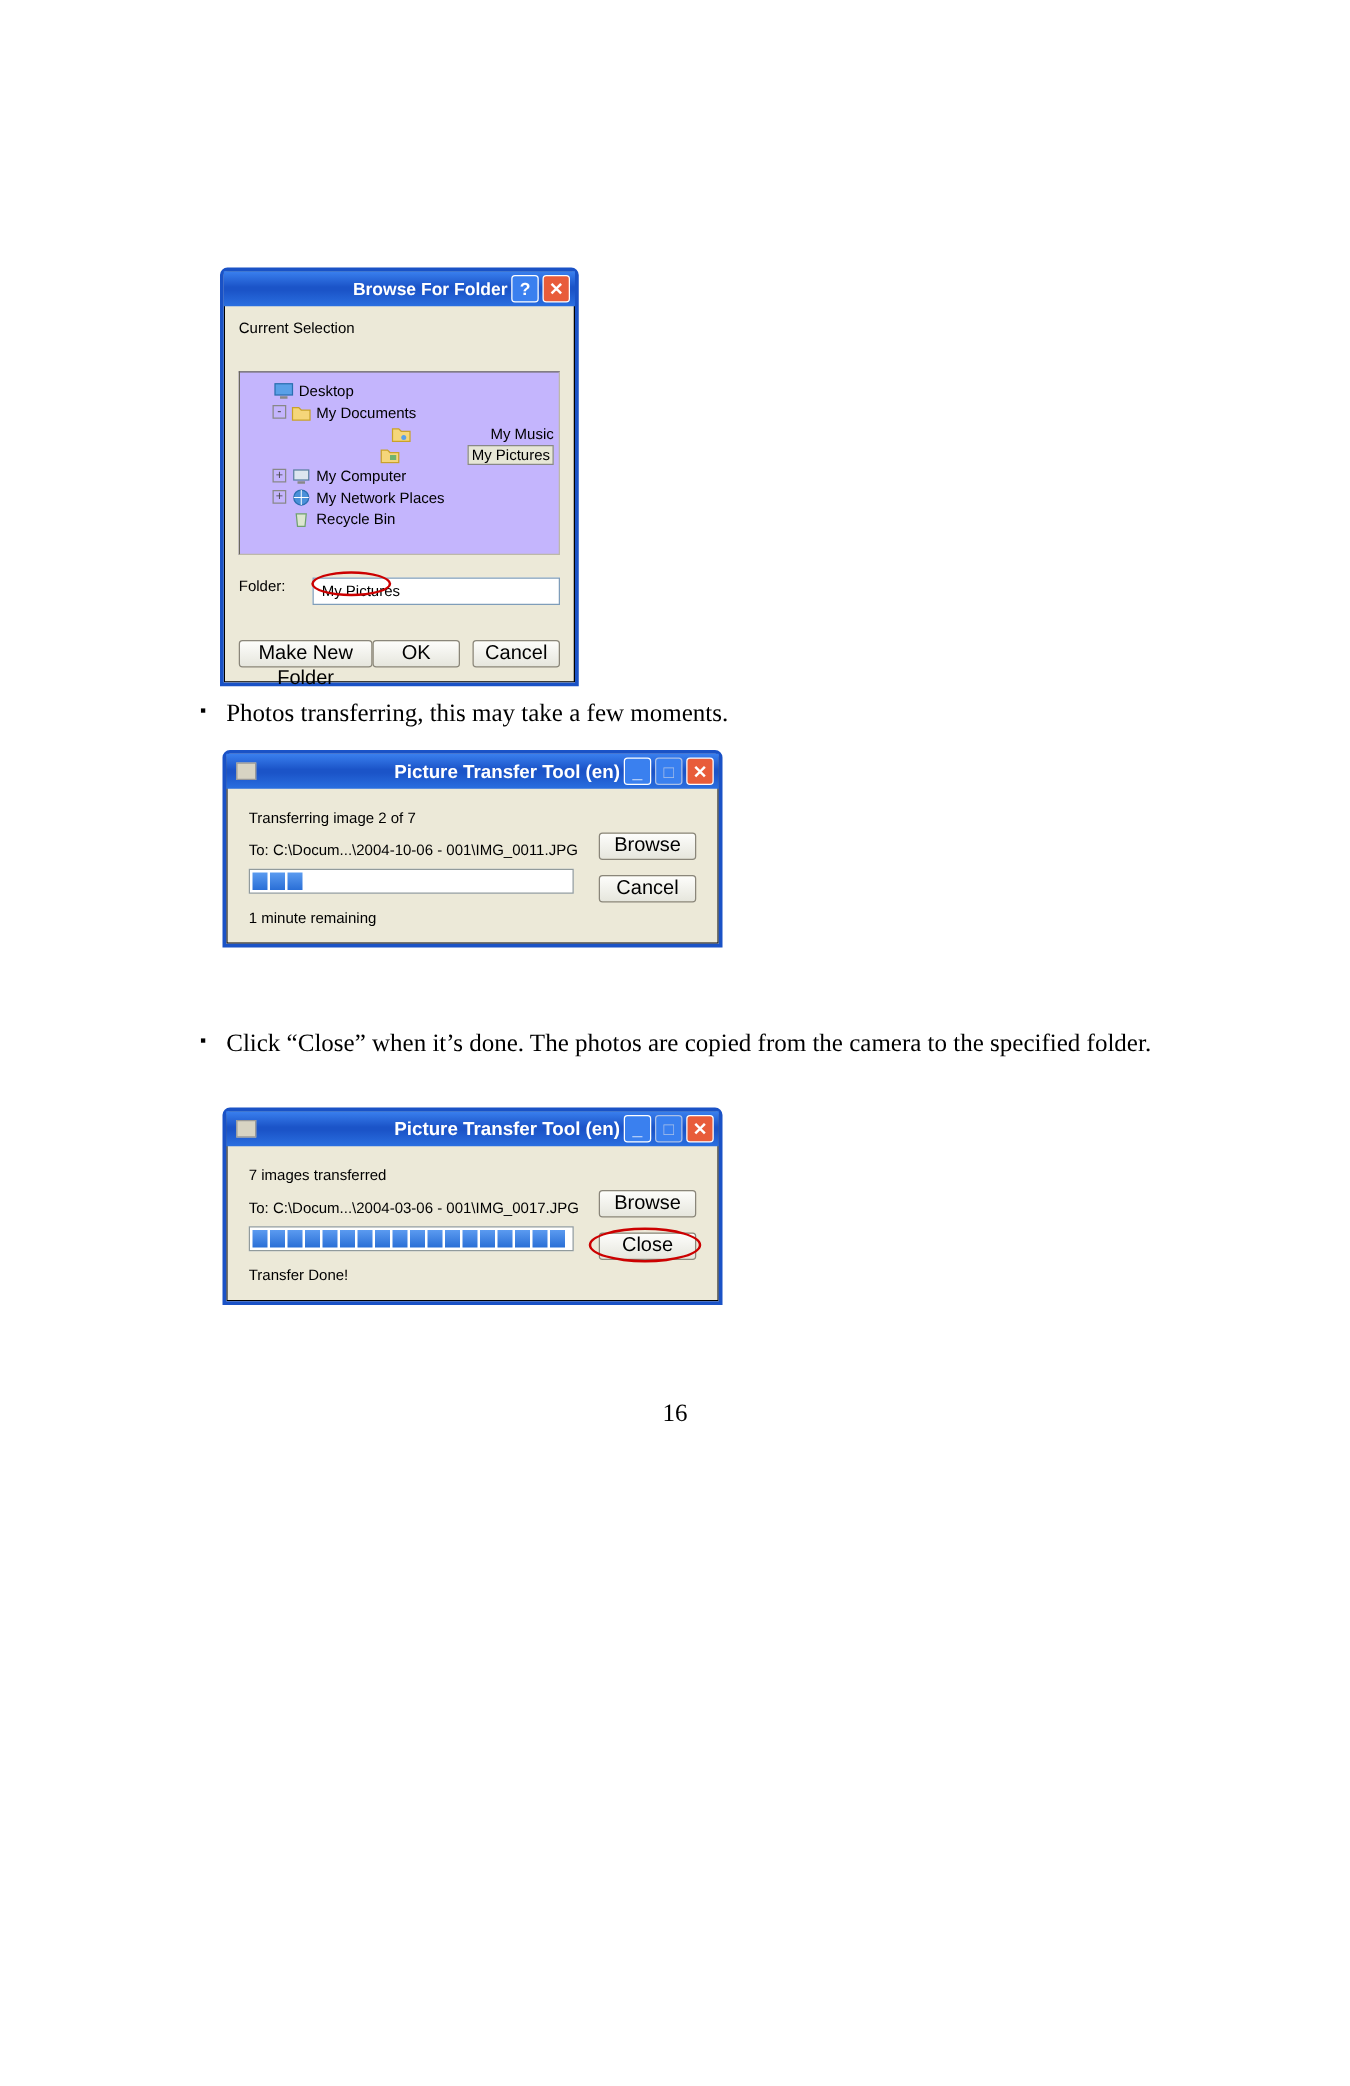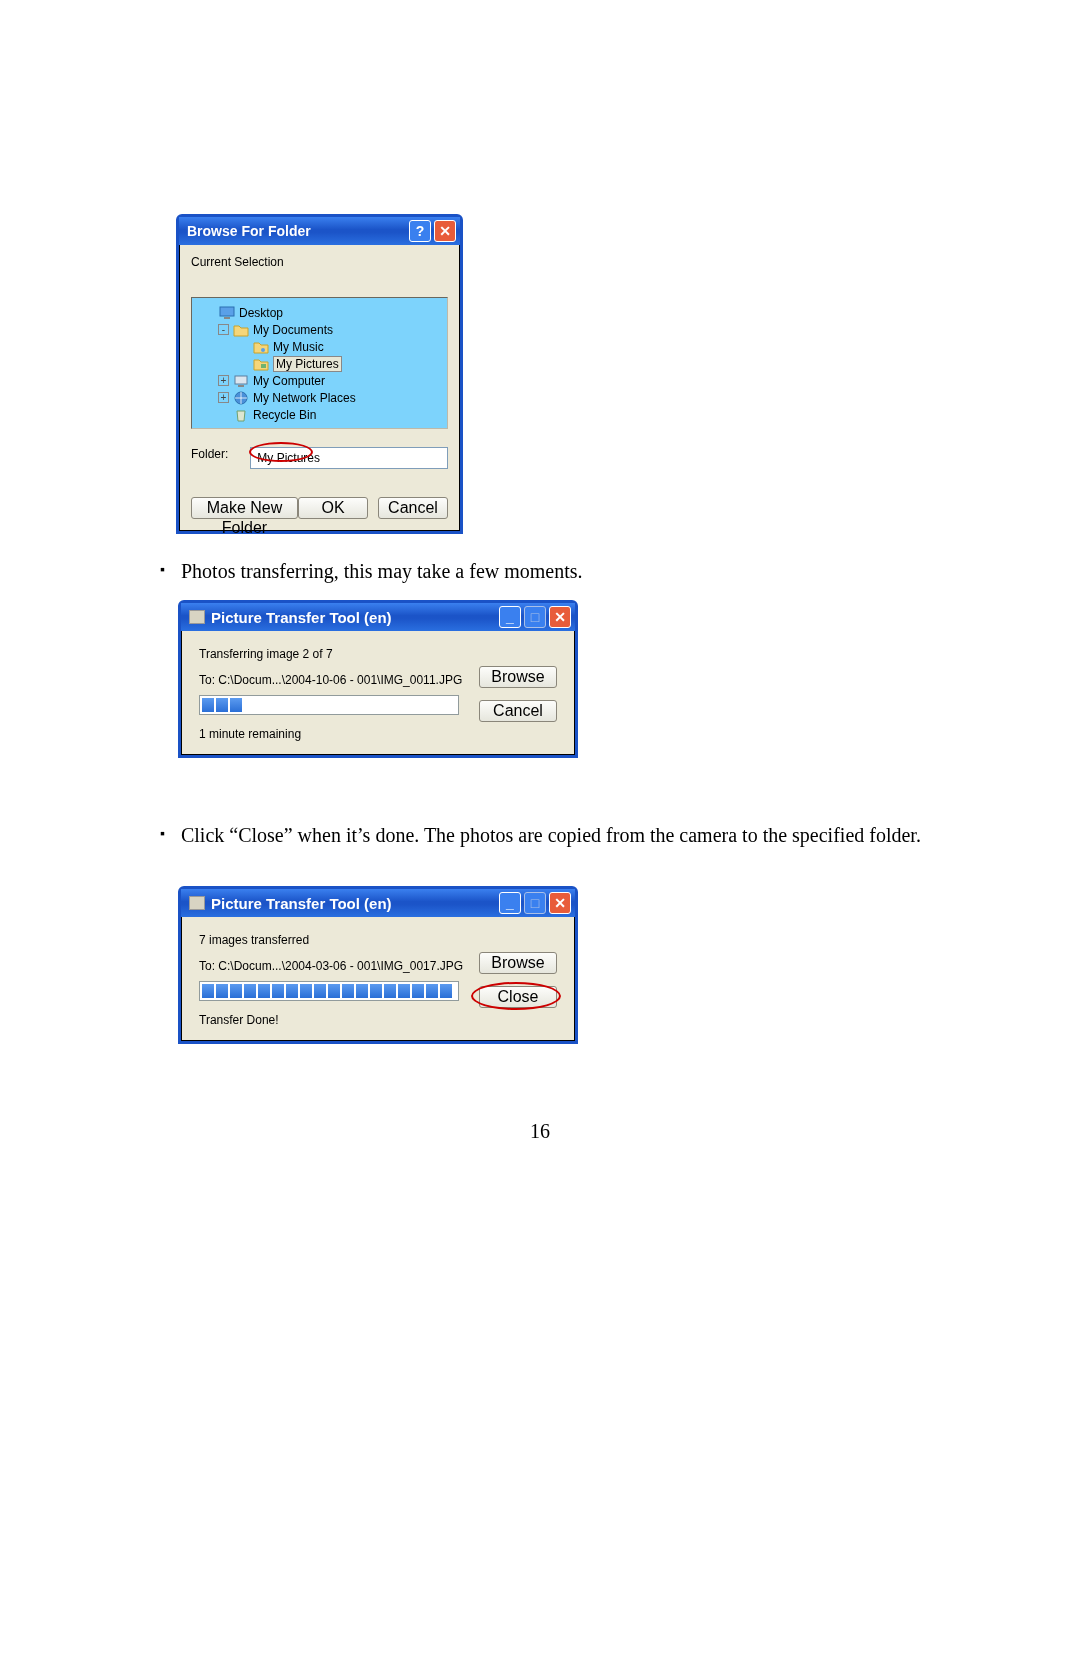--- a/index.html
+++ b/index.html
@@ -26,20 +26,21 @@
   }
   .xp-titlebar {
     height: 28px;
     background: linear-gradient(to bottom, #3a80ef 0%, #1b54c8 45%, #1b54c8 55%, #2a6fe0 100%);
     display: flex;
     align-items: center;
     padding: 0 4px 0 8px;
     color: #fff;
     font-weight: bold;
     font-size: 14px;
+    text-align: right;
   }
   .xp-titlebar .title-text { flex: 1; }
   .title-btn {
     width: 22px; height: 22px;
     margin-left: 3px;
     border: 1px solid #fff;
     border-radius: 3px;
     display: flex; align-items: center; justify-content: center;
     font-weight: bold;
     font-size: 14px;
@@ -68,22 +69,22 @@
     height: 22px;
     padding: 2px 6px;
     font-size: 12px;
   }
   
   #browse-dialog { left: 176px; top: 214px; width: 287px; }
   #browse-dialog .xp-body { padding: 10px 12px 12px 12px; }
   .current-selection-label { margin-bottom: 28px; }
   .tree-panel {
     border: 1px inset #bdb9a9;
-    background:#7dd3fc;
-    height: 132px;
+    background:#c4b5fd;
+    height: 147px;
     padding: 6px 4px;
     overflow:hidden;
     margin-bottom: 18px;
   }
   .tree-row {
     display:flex; align-items:center;
     height: 17px;
     font-size: 12px;
   }
   .tree-toggle {
@@ -92,21 +93,21 @@
     display:flex; align-items:center; justify-content:center;
     font-size:10px; line-height:1;
     margin-right:4px;
     color:#444;
   }
   .tree-toggle.spacer { border:none; }
   .tree-icon { width:16px; height:14px; margin-right:4px; display:flex; align-items:center; justify-content:center; }
   .tree-label.selected { background:#e7e7d6; border:1px solid #888; padding:0 2px; }
   .indent-1 { padding-left: 8px; }
   .indent-2 { padding-left: 22px; }
-  .indent-3 { padding-left: 42px; }
+  .indent-3 { padding-left: 42px; justify-content: space-between; }
   .folder-row { display:flex; align-items:flex-start; gap:22px; margin-bottom: 28px; position:relative; }
   .folder-row .xp-textbox { flex:1; }
   .red-circle-1 { position:absolute; left:58px; top:-5px; width:64px; height:20px; border:2px solid #c00; border-radius:50%; pointer-events:none; }
   .browse-btn-row { display:flex; justify-content:space-between; align-items:center; }
   .browse-btn-row .right-group { display:flex; gap:10px; }
   .make-new-btn { }
   
   .bullet-line {
     position:absolute;
     left: 160px;

